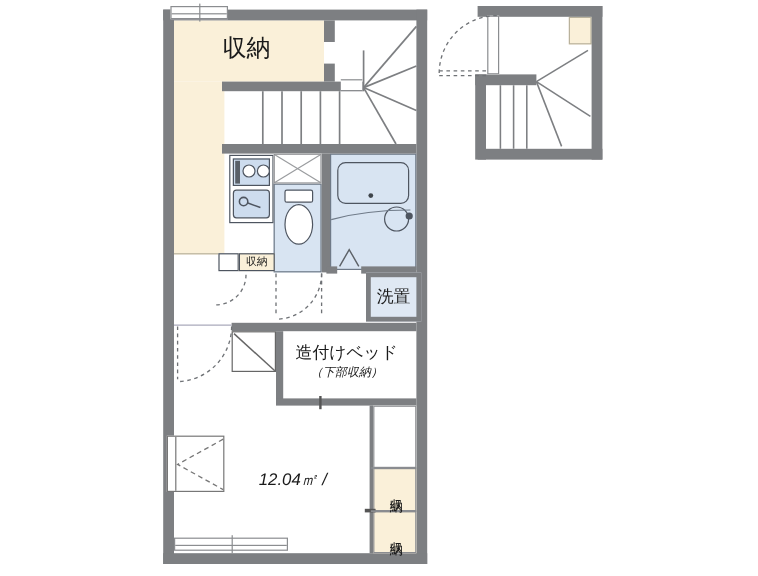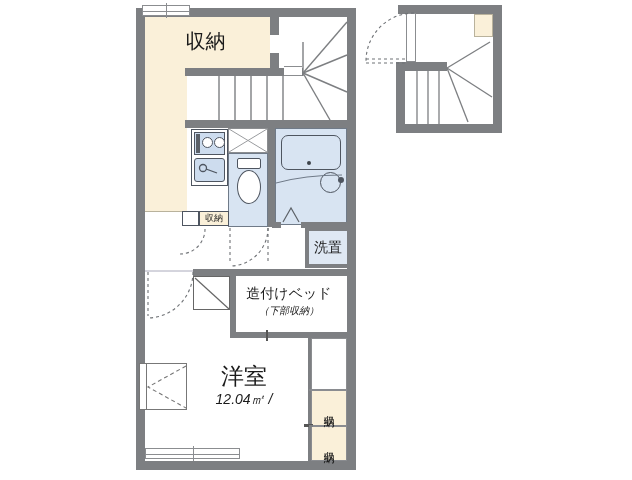--- a/index.html
+++ b/index.html
@@ -172,19 +172,18 @@
     </g>
   </svg>
 
   <div class="lbl" style="left:168px;top:27px;width:75px;height:28px;font-size:20px;">収納</div>
   <div class="lbl" style="left:199px;top:211px;width:30px;height:15px;font-size:9px;">収納</div>
   <div class="lbl" style="left:309px;top:231px;width:38px;height:33px;font-size:14px;">洗置</div>
 
   <div class="lbl" style="left:230px;top:285px;width:118px;height:17px;font-size:14px;">造付けベッド</div>
   <div class="lbl" style="left:230px;top:302px;width:118px;height:17px;font-size:10px;font-style:italic;">（下部収納）</div>
 
-  <div class="lbl" style="left:184px;top:362px;width:120px;height:28px;font-size:23px;">洋室</div>
   <div class="lbl" style="left:184px;top:391px;width:120px;height:16px;font-size:14px;font-style:italic;">12.04㎡ /</div>
 
   <div class="lbl vtext" style="left:311px;top:391px;width:36px;height:34px;font-size:11px;">収納</div>
   <div class="lbl vtext" style="left:311px;top:427px;width:36px;height:33px;font-size:11px;">収納</div>
 
 </div>
 
 </body></html>

